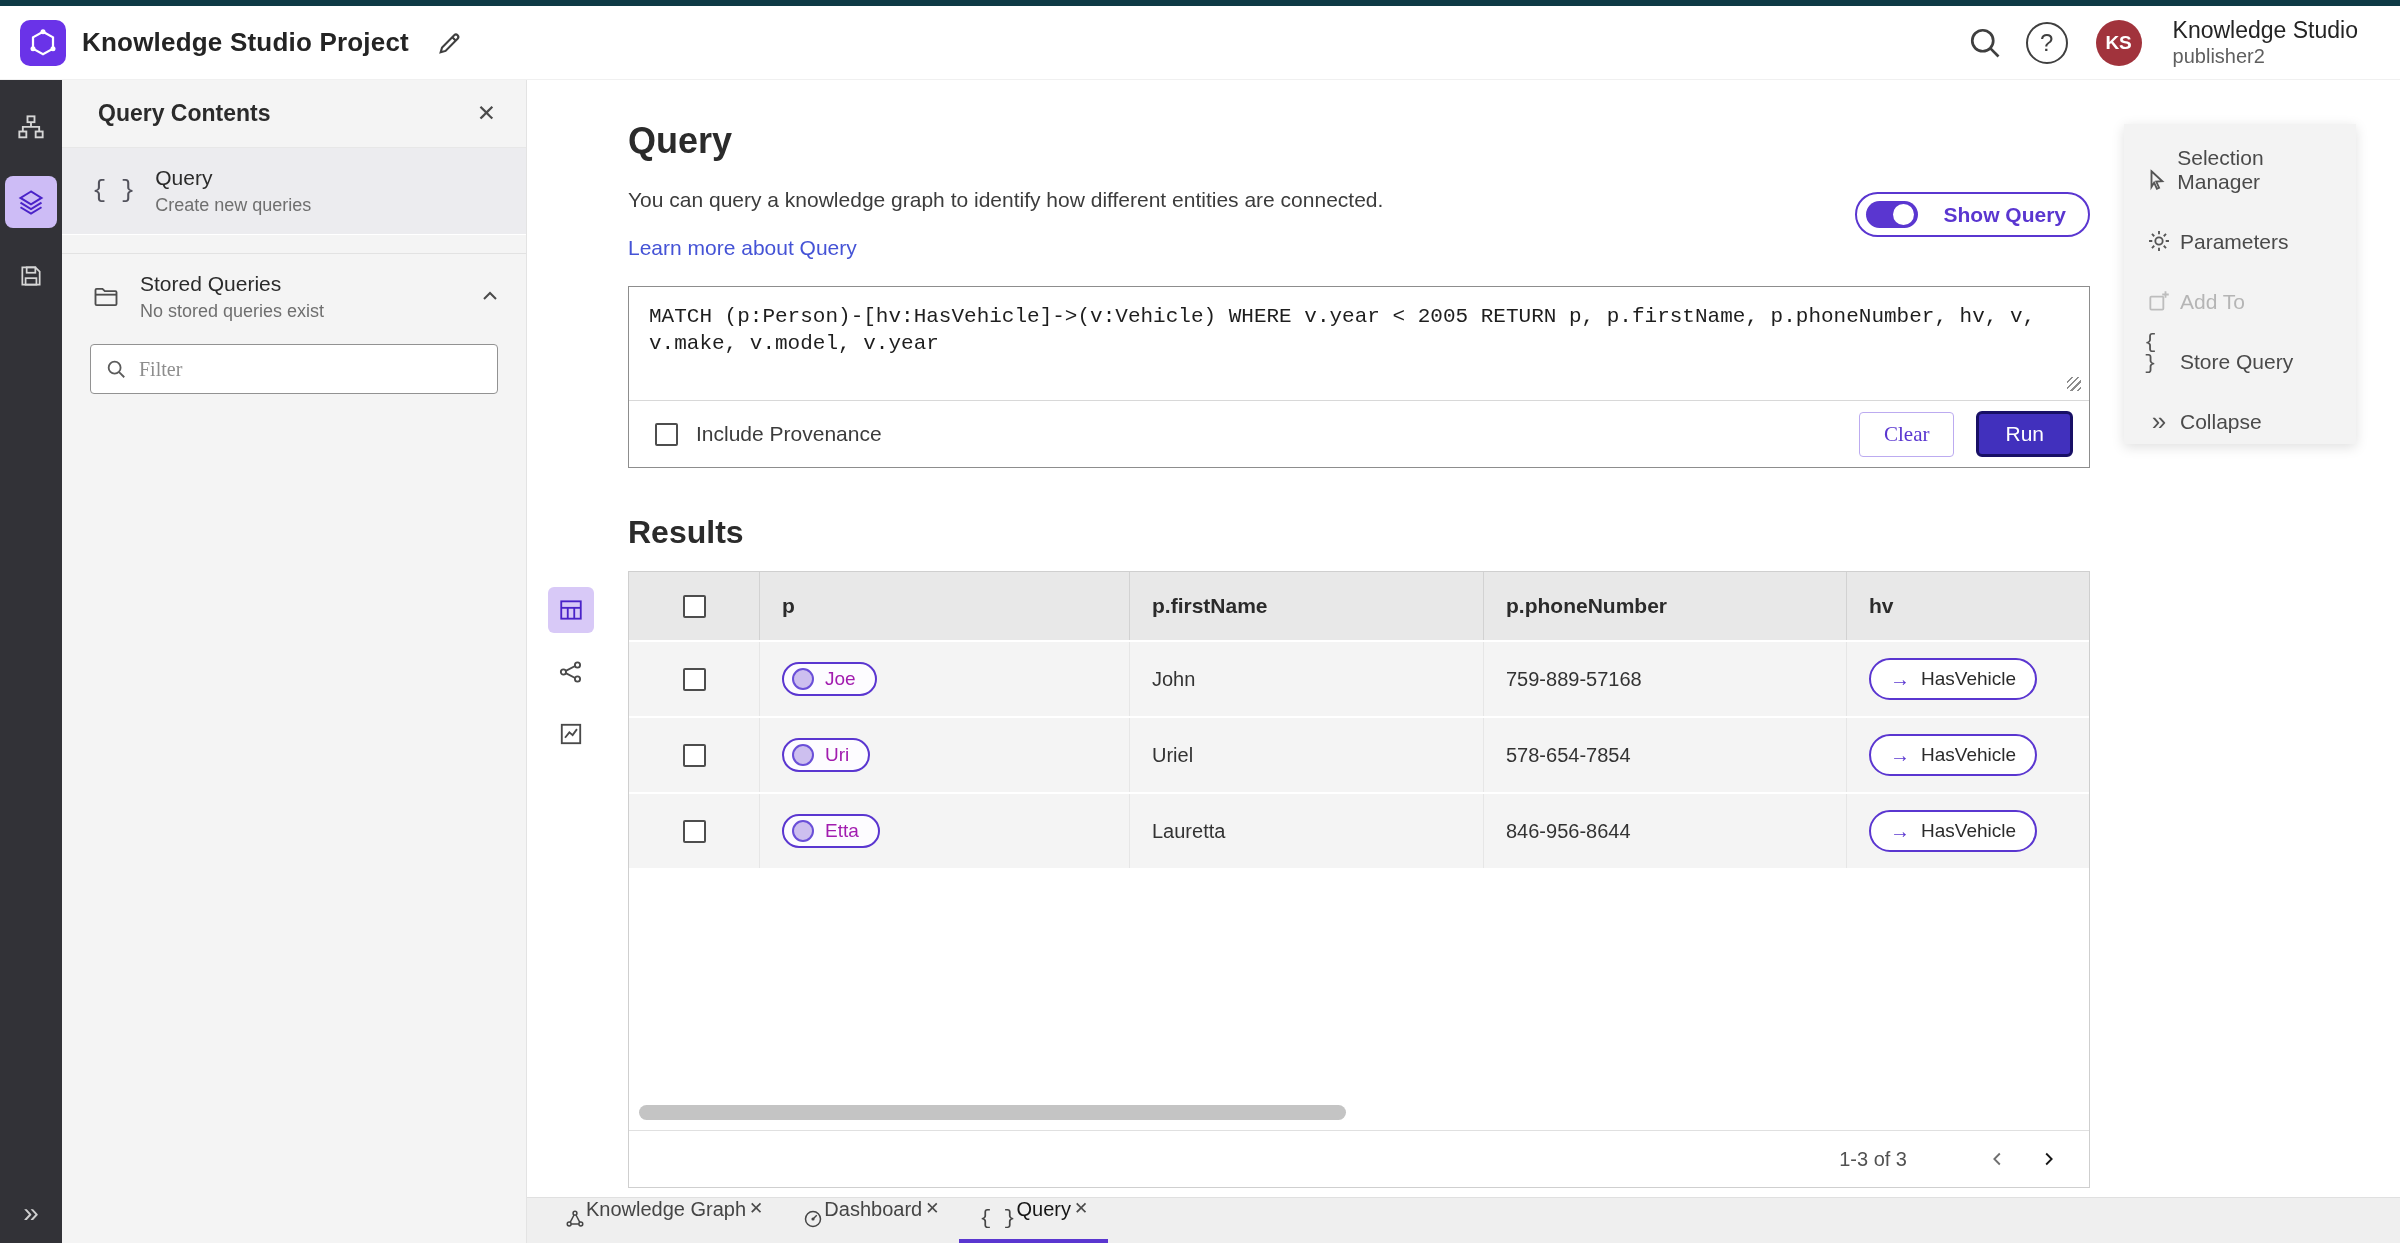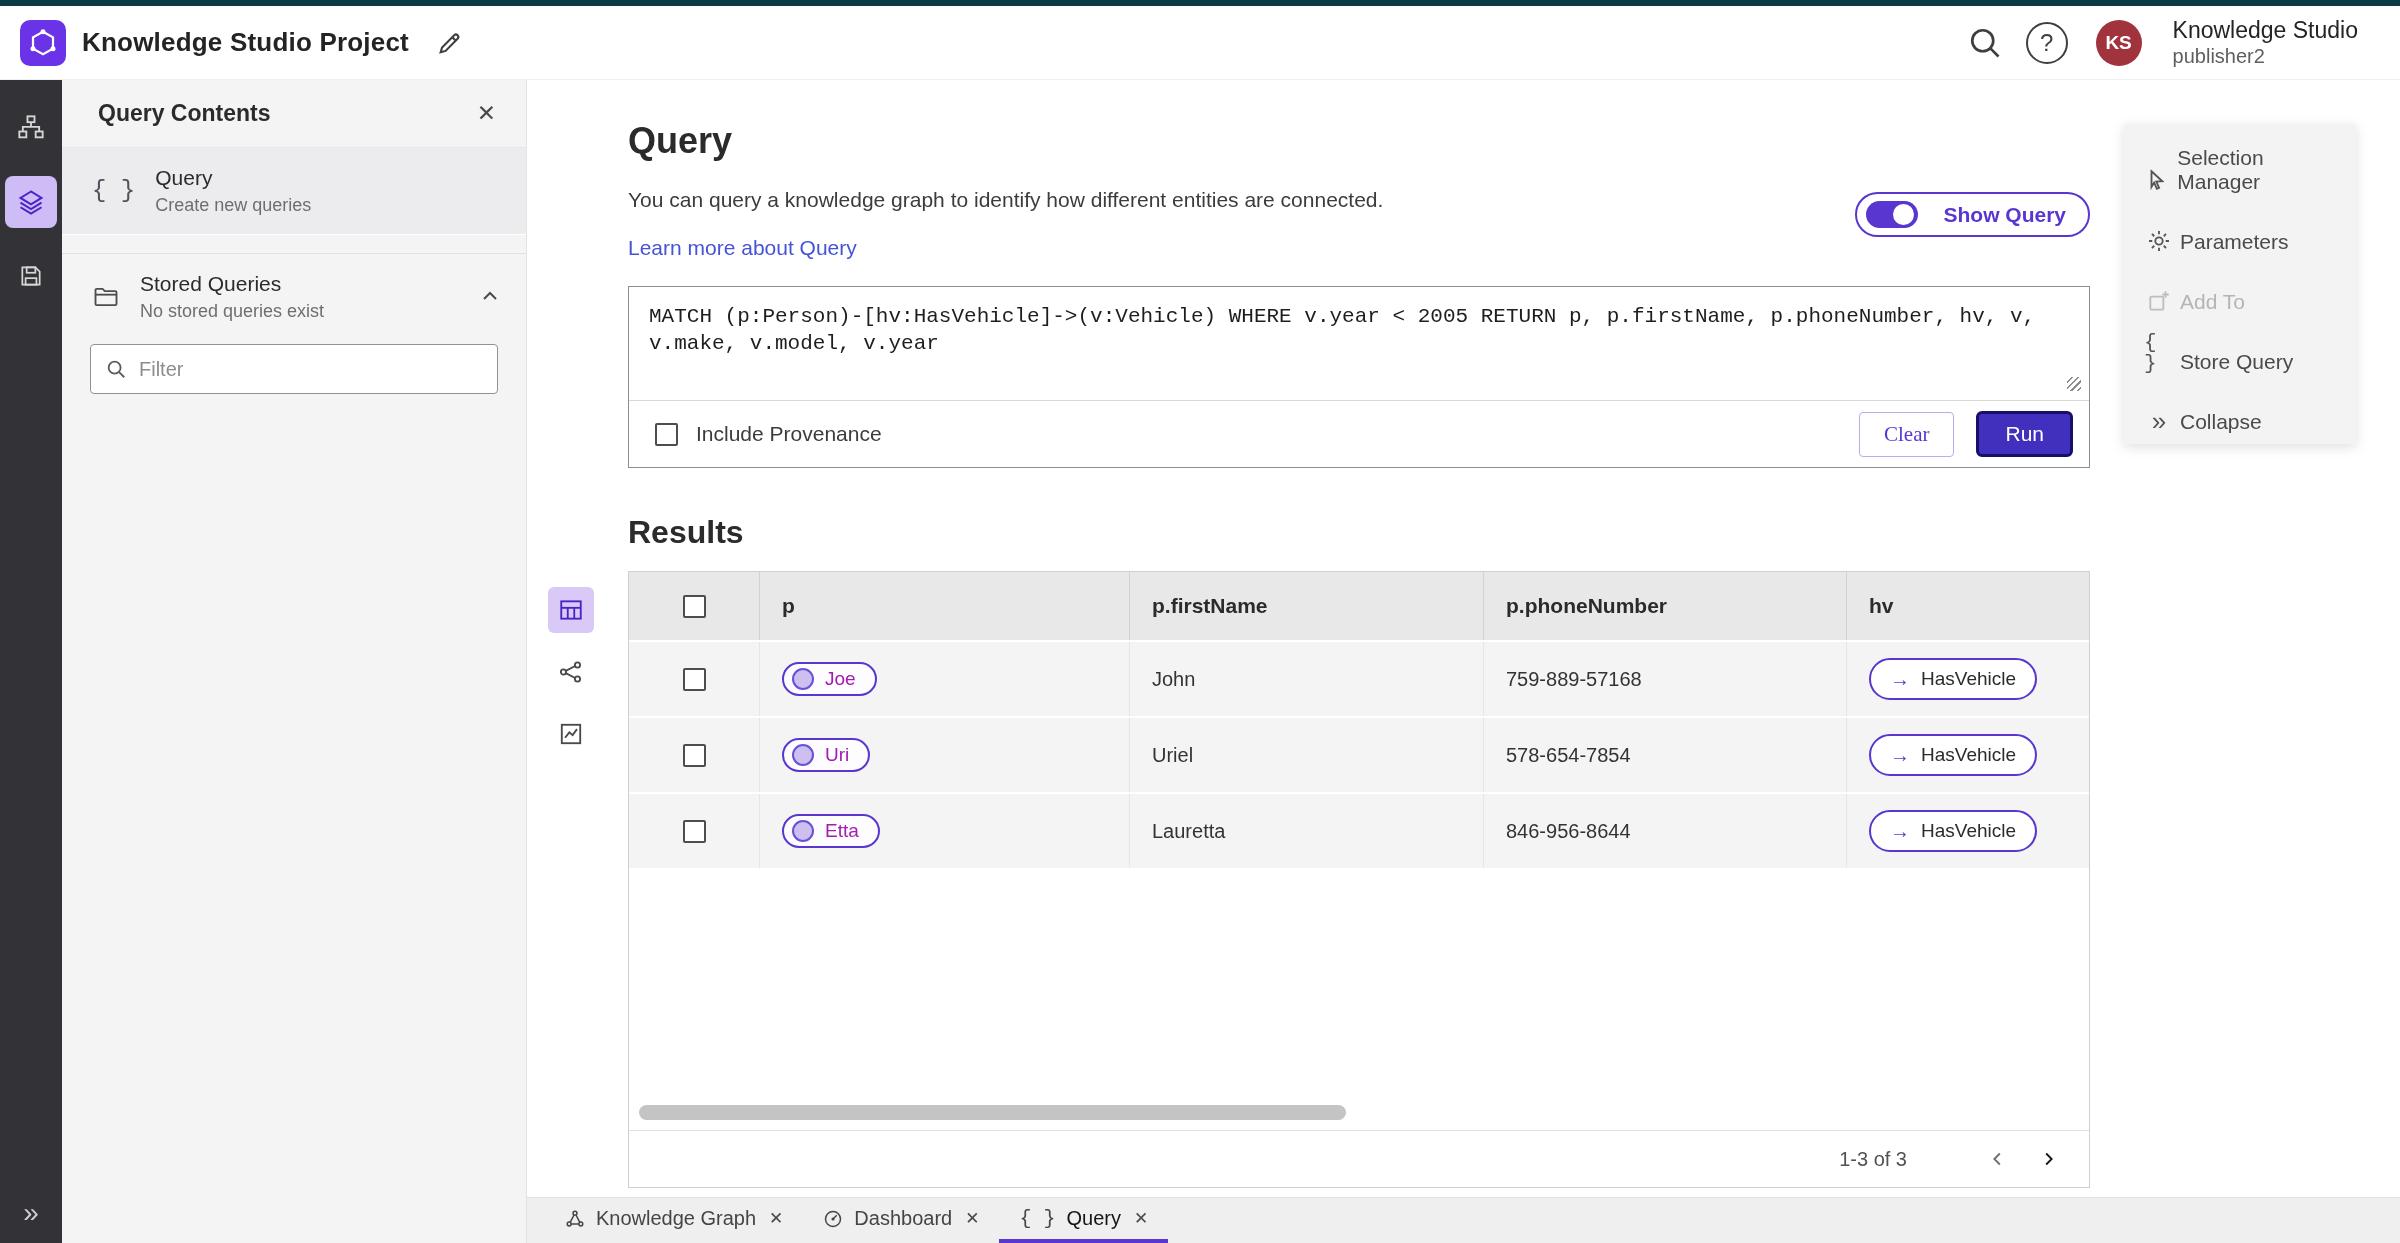--- a/index.html
+++ b/index.html
@@ -32,21 +32,21 @@
   .panel-close{font-size:23px;color:#4a4a4a;cursor:pointer;background:none;border:none}
   .query-item{display:flex;gap:20px;align-items:center;padding:18px 22px 18px 30px;background:#ececef;border-bottom:1px solid #fff;cursor:pointer}
   .braces-ico{font-family:"Liberation Mono",monospace;font-size:24px;color:#52525c;line-height:1}
   .item-title{font-size:21px;color:#2b2b2b}
   .item-sub{font-size:18px;color:#6f6f6f;margin-top:5px}
   .stored-header{display:flex;gap:20px;align-items:center;padding:18px 26px 14px 30px;border-top:1px solid #e2e2e2;margin-top:18px;cursor:pointer}
   .stored-text{flex:1}
   .chev-up{color:#4a4a4a}
   .filter-box{margin:8px 28px 0;height:50px;background:#fff;border:1px solid #929292;border-radius:4px;display:flex;align-items:center;padding:0 14px;gap:12px}
   .filter-box svg{flex:0 0 auto;color:#5b5b5b}
-  .filter-input{border:none;outline:none;flex:1;font-size:20px;color:#333;background:transparent;font-family:Liberation Sans, sans-serif}
+  .filter-input{border:none;outline:none;flex:1;font-size:20px;color:#333;background:transparent;font-family:Liberation Serif, serif}
   .filter-input::placeholder{color:#8d8d8d}
   
   .main-col{flex:1;display:flex;flex-direction:column;min-width:0}
   .main{flex:1;position:relative;background:#fff;padding:40px 0 0 101px;overflow:hidden}
   .content{width:1462px}
   .page-title{font-size:36px;font-weight:700;color:#2b2b2b}
   .desc-row{display:flex;justify-content:space-between;align-items:flex-start;margin-top:26px}
   .desc{font-size:21px;color:#3c3c3c}
   .learn-link{display:inline-block;margin-top:24px;font-size:21px;color:#4553d6;text-decoration:none;cursor:pointer}
   .toggle-pill{display:flex;align-items:center;gap:25px;border:2px solid #5a36d0;border-radius:999px;padding:7px 22px 7px 9px;color:#5a36d0;font-size:21px;font-weight:600;cursor:pointer;background:#fff;margin-top:4px}
@@ -95,21 +95,21 @@
   
   .right-menu{position:absolute;top:44px;right:44px;width:232px;background:#f3f3f3;box-shadow:0 3px 12px rgba(0,0,0,.13);padding:10px 0;z-index:5}
   .menu-item{height:60px;display:flex;align-items:flex-end;gap:6px;padding:0 20px;font-size:21px;color:#4a4a4a;cursor:pointer}
   .menu-item .menu-ico{width:30px;display:flex;justify-content:center;align-items:center;color:#555}
   .menu-item.disabled{color:#b5b5b5;cursor:default}
   .menu-item.disabled .menu-ico{color:#bdbdbd}
   .menu-braces{font-family:"Liberation Mono",monospace;font-size:21px;line-height:1}
   .menu-collapse{font-size:26px;line-height:1}
   
   .tabbar{height:46px;background:#efefef;border-top:1px solid #e0e0e0;display:flex;align-items:stretch;padding-left:18px}
-  .tab{display:flex;align-items:center;gap:11px;padding:0 20px;font-size:20px;color:#454545;cursor:pointer;border-bottom:4px solid transparent}
+  .tab{display:flex;gap:1px;padding:0 20px;font-size:20px;color:#454545;cursor:pointer;border-bottom:4px solid transparent}
   .tab .tab-ico{color:#454545;display:flex;align-items:center}
   .tab.active{border-bottom-color:#5a36d0;color:#161616}
   .tab-close{font-size:17px;color:#4a4a4a;margin-left:2px}
   .tab-braces{font-family:"Liberation Mono",monospace;font-size:20px}
 </style>
 </head>
 <body>
 
 <div class="app">
   <div class="topstrip"></div>

